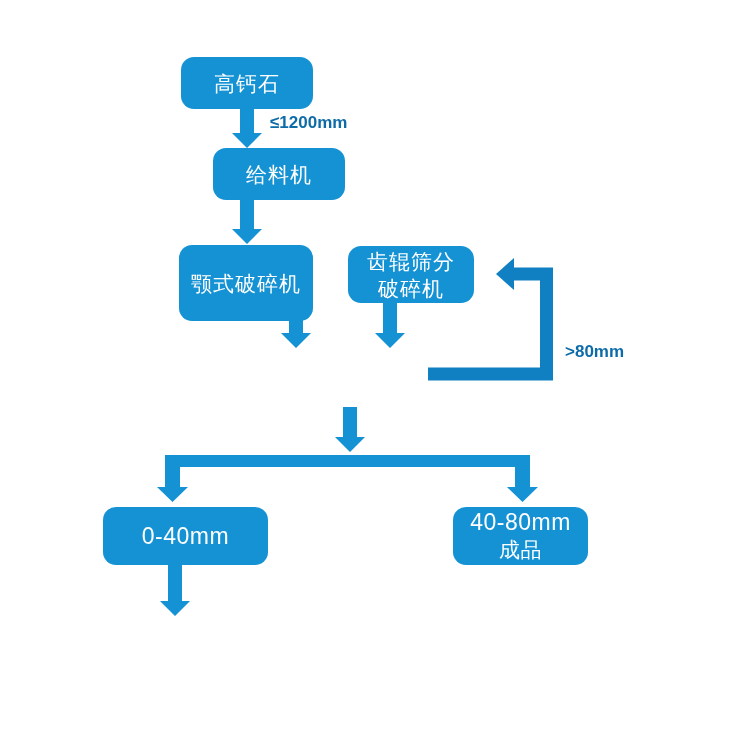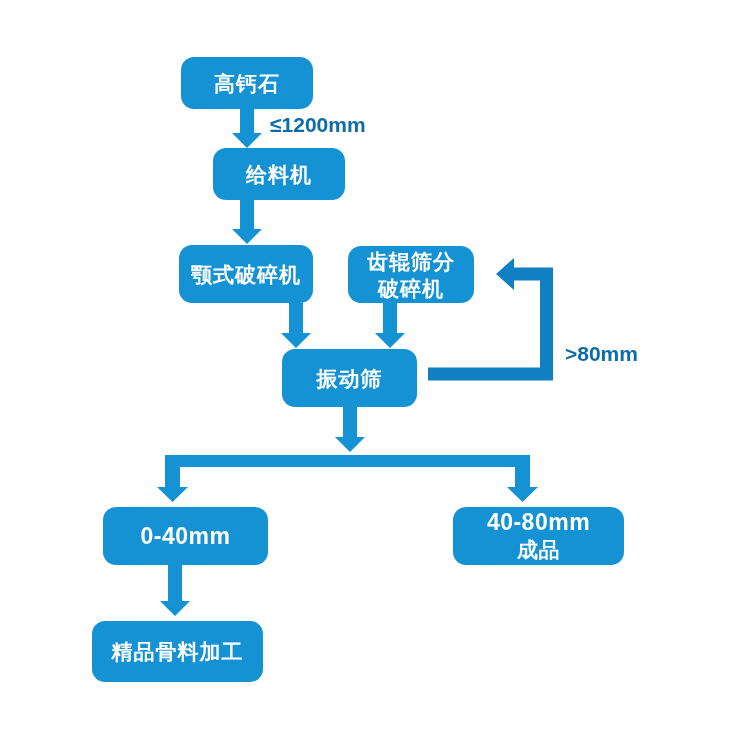--- a/index.html
+++ b/index.html
@@ -24,38 +24,38 @@
   }
   .node {
     position: absolute;
     background: var(--node-fill, #1592d4);
     color: var(--node-text, #ffffff);
     border-radius: 13px;
     display: flex;
     flex-direction: column;
     align-items: center;
     justify-content: center;
-    font-weight: bold;
+    font-weight: normal;
     font-size: 21px;
     letter-spacing: 1px;
     line-height: 27px;
     text-align: center;
   }
   .node.latin {
     font-size: 23px;
     letter-spacing: 0.5px;
   }
   .node.latin .cn-line {
     font-size: 21px;
   }
   .edge-label {
     position: absolute;
     color: var(--edge-label-text, #0d6ca8);
     font-weight: bold;
-    font-size: 21px;
+    font-size: 17px;
     white-space: nowrap;
   }
 </style>
 </head>
 <body>
 
 <div class="canvas">
 
   <svg class="arrows" viewBox="0 0 739 741" xmlns="http://www.w3.org/2000/svg">
 
@@ -82,43 +82,37 @@
   </svg>
 
   <div class="node" style="left:181px; top:57px; width:132px; height:52px;">
     <span>高钙石</span>
   </div>
 
   <div class="node" style="left:181px; top:148px; width:132px; height:52px;margin-left:32px;">
     <span>给料机</span>
   </div>
 
-  <div class="node" style="left:179px; top:245px; width:134px; height:58px;">
+  <div class="node" style="left:179px; top:245px; width:134px; height:76px;">
     <span>颚式破碎机</span>
   </div>
 
   <div class="node" style="left:348px; top:246px; width:126px; height:57px;">
     <span>齿辊筛分</span>
     <span>破碎机</span>
   </div>
 
-  <div class="node" style="left:282px; top:349px; width:135px; height:58px;">
-    <span>振动筛</span>
-  </div>
 
   <div class="node latin" style="left:103px; top:507px; width:165px; height:58px;">
     <span>0-40mm</span>
   </div>
 
-  <div class="node latin" style="left:453px; top:507px; width:171px; height:58px;">
+  <div class="node latin" style="left:453px; top:507px; width:135px; height:58px;">
     <span>40-80mm</span>
     <span class="cn-line">成品</span>
   </div>
 
-  <div class="node" style="left:92px; top:621px; width:171px; height:61px;">
-    <span>精品骨料加工</span>
-  </div>
 
   <div class="edge-label" style="left:270px; top:113px;">≤1200mm</div>
 
   <div class="edge-label" style="left:565px; top:310px;margin-top:32px;">&gt;80mm</div>
 
 </div>
 
 </body></html>

